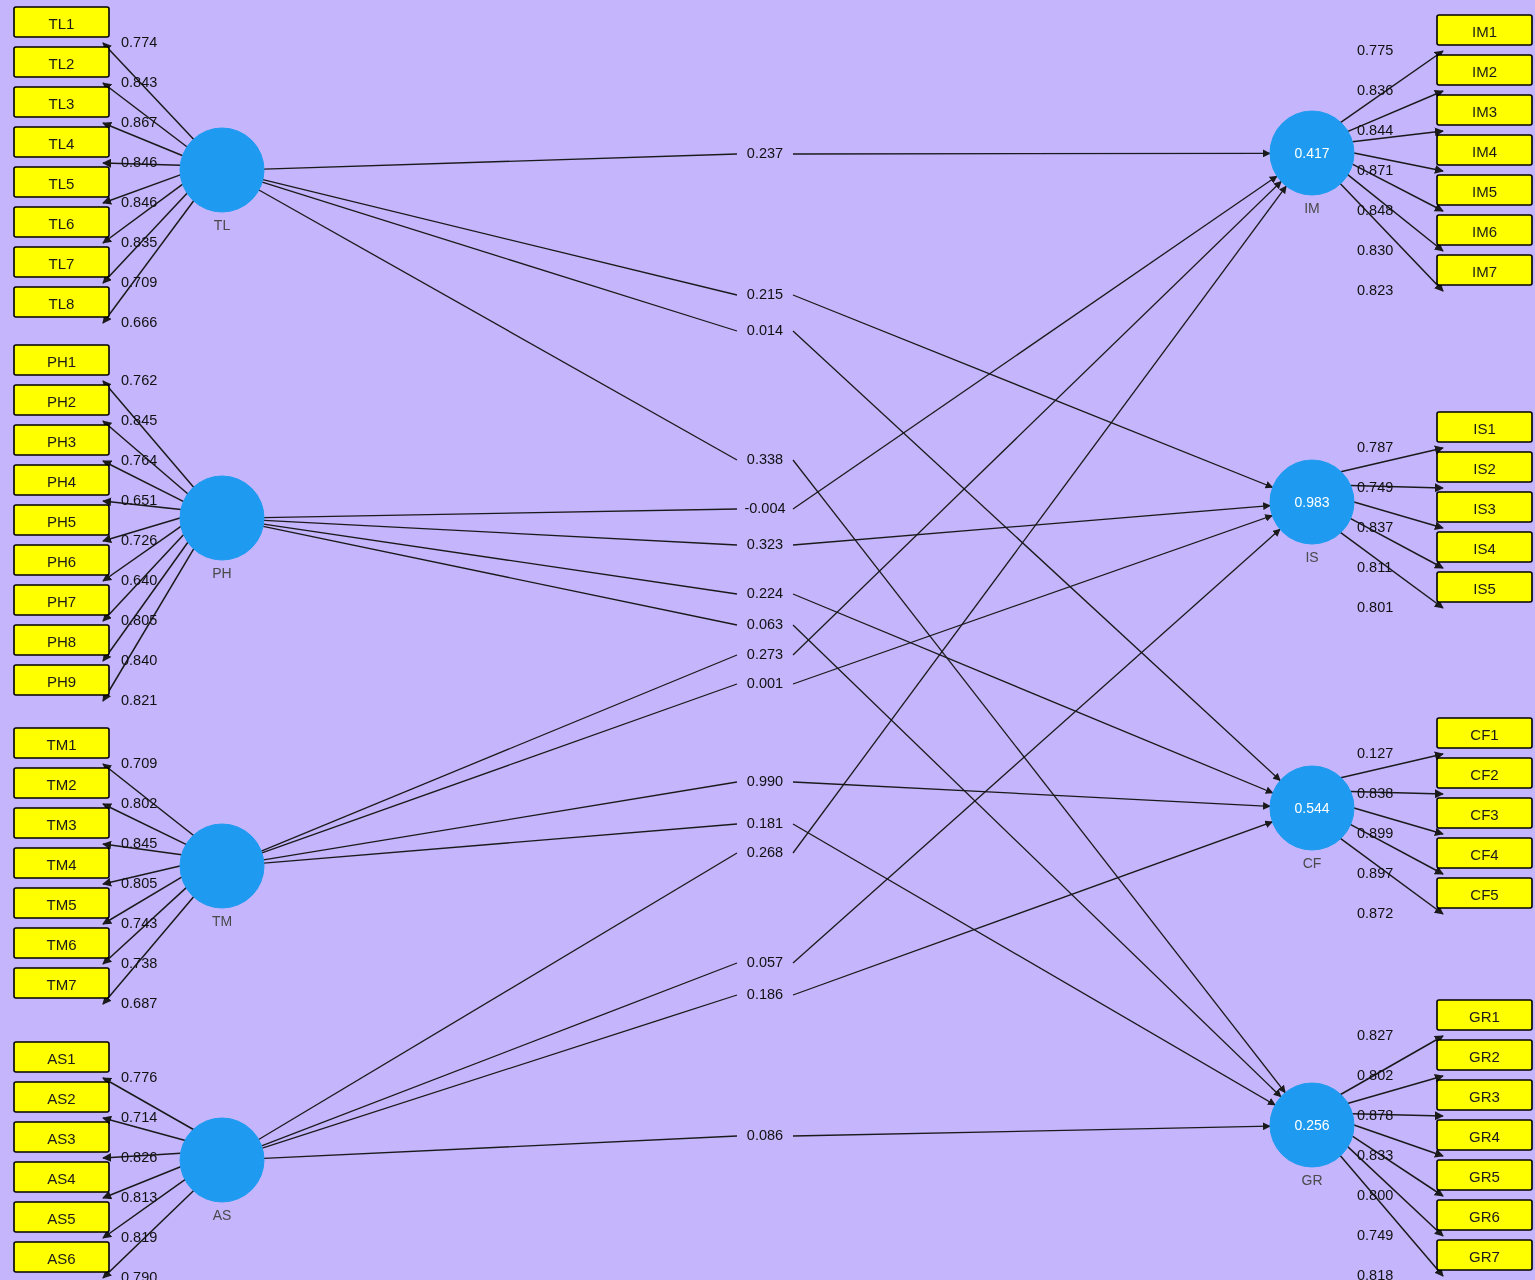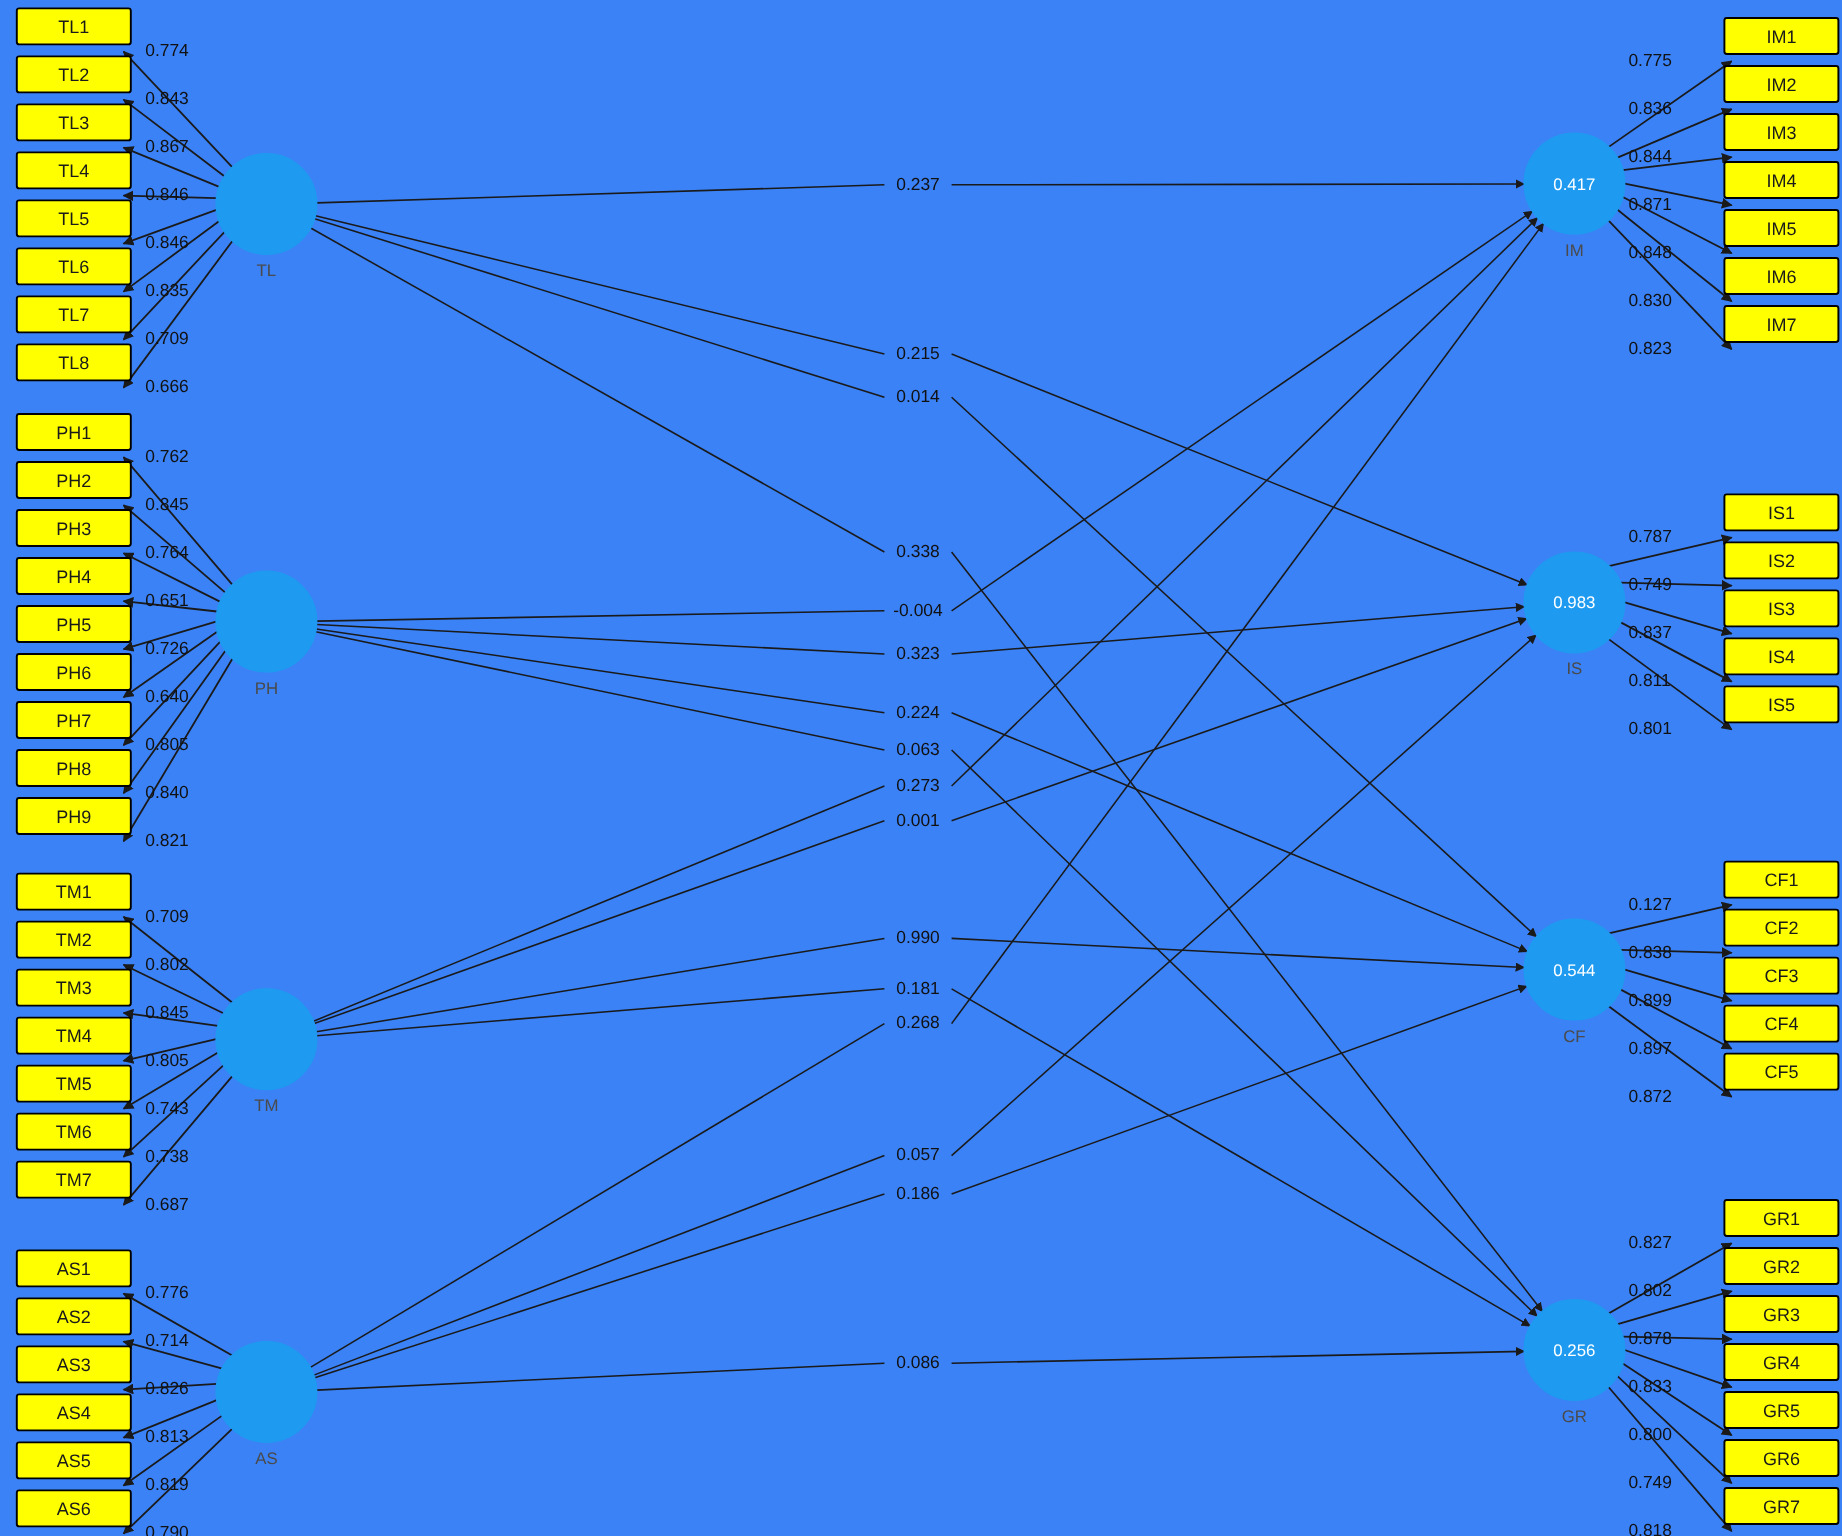--- a/index.html
+++ b/index.html
@@ -1,17 +1,17 @@
 <!DOCTYPE html>
 <html><head>
 <meta charset="utf-8">
 <style>
   html,body{margin:0;padding:0;background:#ffffff;}
   body{width:1535px;height:1280px;overflow:hidden;font-family:"Liberation Sans",sans-serif;}
-  #diagram{position:relative;width:1535px;height:1280px;background:#3b82f6;}
+  #diagram{position:relative;width:1535px;height:1280px;background:#c4b5fd;}
   svg{position:absolute;top:0;left:0;width:1535px;height:1280px;}
   .ind-box{fill:#ffff00;stroke:#000000;stroke-width:1.6;}
   .ind-label{font-family:"Liberation Sans",sans-serif;font-size:15px;fill:#1a1a1a;text-anchor:middle;dominant-baseline:central;}
   .lv-circle{fill:#1e9bf0;stroke:#1e9bf0;stroke-width:1;}
   .lv-name{font-family:"Liberation Sans",sans-serif;font-size:14px;fill:#4a4a4a;text-anchor:middle;}
   .lv-r2{font-family:"Liberation Sans",sans-serif;font-size:14px;fill:#ffffff;text-anchor:middle;dominant-baseline:central;}
   .meas-line{stroke:#1a1a1a;stroke-width:1.5;fill:none;}
   .path-line{stroke:#1a1a1a;stroke-width:1.3;fill:none;}
   .coef{font-family:"Liberation Sans",sans-serif;font-size:14.5px;fill:#111111;}
   .coef-mid{font-family:"Liberation Sans",sans-serif;font-size:14.5px;fill:#111111;text-anchor:middle;}

